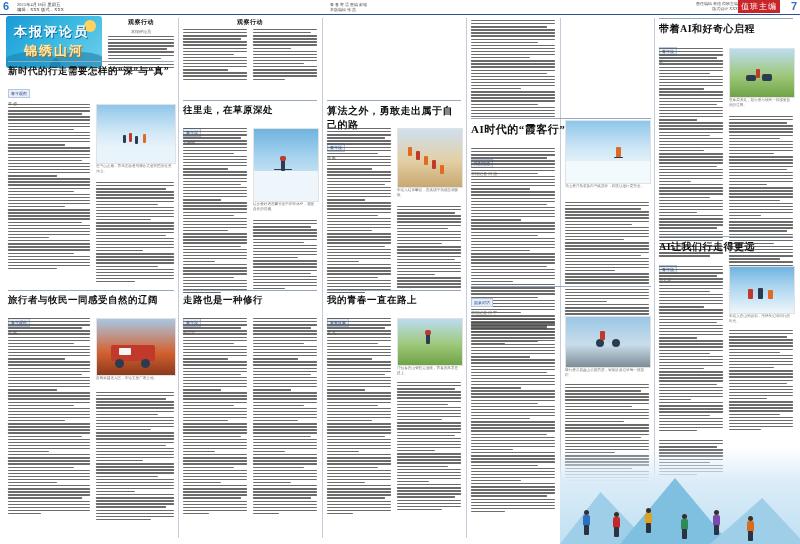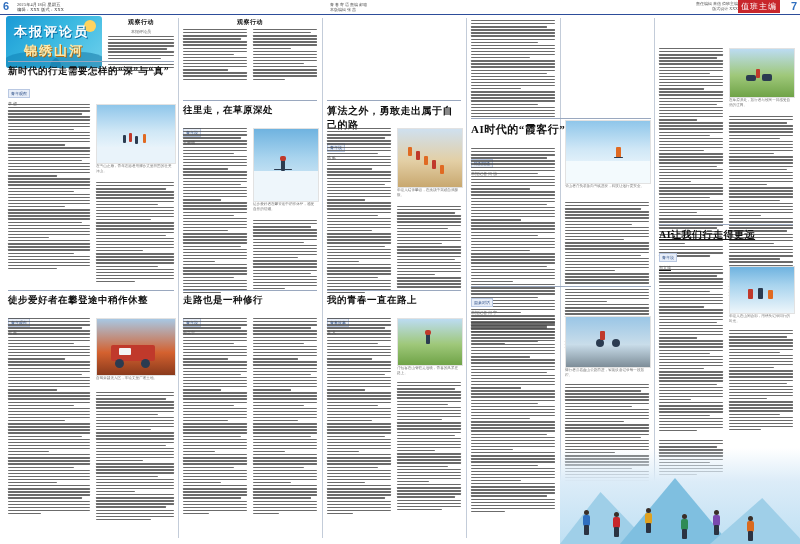--- a/index.html
+++ b/index.html
@@ -291,21 +291,21 @@
       <div class="ln s80"></div>
     <div class="ln"></div>
       <div class="ln"></div>
       <div class="ln"></div>
       <div class="ln"></div>
     <div class="ln s50"></div>
   </div>
 
   <div class="col" style="left:8px;top:290px;width:166px;">
     <div class="rule" style="margin-bottom:3px;"></div>
-    <div class="htitle" style="font-size:9.5px;margin-bottom:3px;">徒步爱好者在攀登途中稍作休整</div>
+    <div class="htitle" style="font-size:9.5px;margin-bottom:3px;">旅行者与牧民一同感受自然的辽阔</div>
     <span class="kicker">青年观察</span>
     <div class="byline">赵 磊</div>
   </div>
   <div class="col body" style="left:8px;top:318px;width:82px;">
     <div class="ln"></div>
       <div class="ln"></div>
       <div class="ln"></div>
       <div class="ln s90"></div>
     <div class="ln"></div>
       <div class="ln"></div>
@@ -1153,20 +1153,26 @@
       <div class="ln"></div>
       <div class="ln"></div>
       <div class="ln s80"></div>
     <div class="ln"></div>
       <div class="ln"></div>
       <div class="ln"></div>
       <div class="ln"></div>
     <div class="ln s50"></div>
   </div>
 
+  <div class="col" style="left:659px;top:18px;width:134px;">
+    <div class="rule" style="margin-bottom:3px;"></div>
+    <div class="htitle" style="font-size:10px;margin-bottom:3px;">带着AI和好奇心启程</div>
+    <span class="kicker">青年说</span>
+    <div class="byline">林 一</div>
+  </div>
   <div class="col body" style="left:659px;top:48px;width:64px;">
     <div class="ln"></div>
       <div class="ln"></div>
       <div class="ln"></div>
       <div class="ln s90"></div>
     <div class="ln"></div>
       <div class="ln"></div>
       <div class="ln"></div>
       <div class="ln"></div>
     <div class="ln s80"></div>
@@ -1292,21 +1298,21 @@
     <div class="ln"></div>
       <div class="ln"></div>
       <div class="ln"></div>
       <div class="ln"></div>
     <div class="ln s90"></div>
       <div class="ln"></div>
       <div class="ln"></div>
       <div class="ln s40"></div>
   </div>
 
-  <div class="col" style="left:659px;top:224px;width:134px;text-decoration:underline;">
+  <div class="col" style="left:659px;top:236px;width:134px;">
     <div class="rule" style="margin-bottom:3px;"></div>
     <div class="htitle" style="font-size:10px;margin-bottom:3px;">AI让我们行走得更远</div>
     <span class="kicker">青年说</span>
     <div class="byline">郑文涛</div>
   </div>
   <div class="col body" style="left:659px;top:266px;width:64px;">
     <div class="ln"></div>
       <div class="ln"></div>
       <div class="ln"></div>
       <div class="ln s90"></div>

